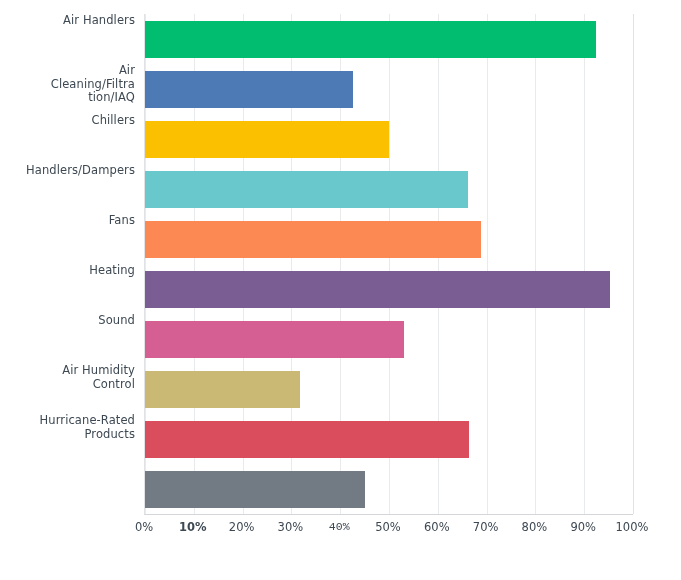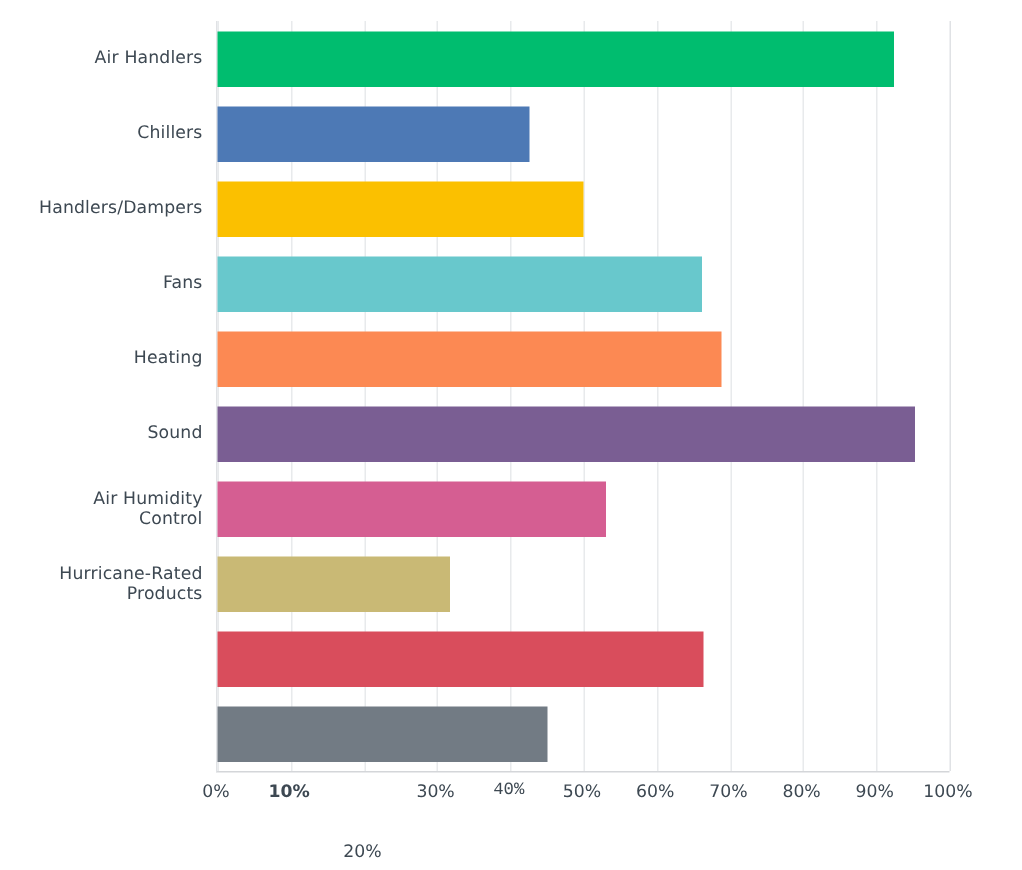--- a/index.html
+++ b/index.html
@@ -24,21 +24,21 @@
   
   .cat-axis {
     position: absolute;
     left: 0;
     top: 14px;
     width: 144px;
   }
   .cat-cell {
     height: 50px;
     display: flex;
-    align-items: center;
+    align-items: flex-start;
     justify-content: flex-end;
     box-sizing: border-box;
     padding-right: 9px;
   }
   .cat-label {
     color: #3d4852;
     font-size: 11.5px;
     line-height: 13.5px;
     text-align: right;
     white-space: pre-line;
@@ -111,20 +111,25 @@
   }
 </style>
 </head>
 <body>
 
 <div id="chart-root">
 
   <div class="cat-axis">
       <div class="cat-cell">
         <div class="cat-label">Air Handlers</div>
+      </div>
+      <div class="cat-cell">
+        <div class="cat-label">Air
+Cleaning/Filtra
+tion/IAQ</div>
       </div>
       <div class="cat-cell">
         <div class="cat-label">Chillers</div>
       </div>
       <div class="cat-cell">
         <div class="cat-label">Handlers/Dampers</div>
       </div>
       <div class="cat-cell">
         <div class="cat-label">Fans</div>
       </div>
@@ -188,21 +193,21 @@
         </div>
         <div class="bar-row">
           <div class="bar" style="width: 45.1%; background: rgb(114, 123, 132);"></div>
         </div>
       </div>
   </div>
 
   <div class="x-axis">
       <div class="x-tick" style="left: 0%;">0%</div>
       <div class="x-tick" style="left: 10%; font-weight: bold;">10%</div>
-      <div class="x-tick" style="left: 20%; margin-top: 40px;">20%</div>
+      <div class="x-tick" style="left: 20%;">20%</div>
       <div class="x-tick" style="left: 30%;">30%</div>
       <div class="x-tick" style="left: 40%; font-family: Liberation Mono, monospace;">40%</div>
       <div class="x-tick" style="left: 50%;">50%</div>
       <div class="x-tick" style="left: 60%; text-align: center;">60%</div>
       <div class="x-tick" style="left: 70%;">70%</div>
       <div class="x-tick" style="left: 80%;">80%</div>
       <div class="x-tick" style="left: 90%; text-align: center;">90%</div>
       <div class="x-tick" style="left: 100%;">100%</div>
     </div>
 

